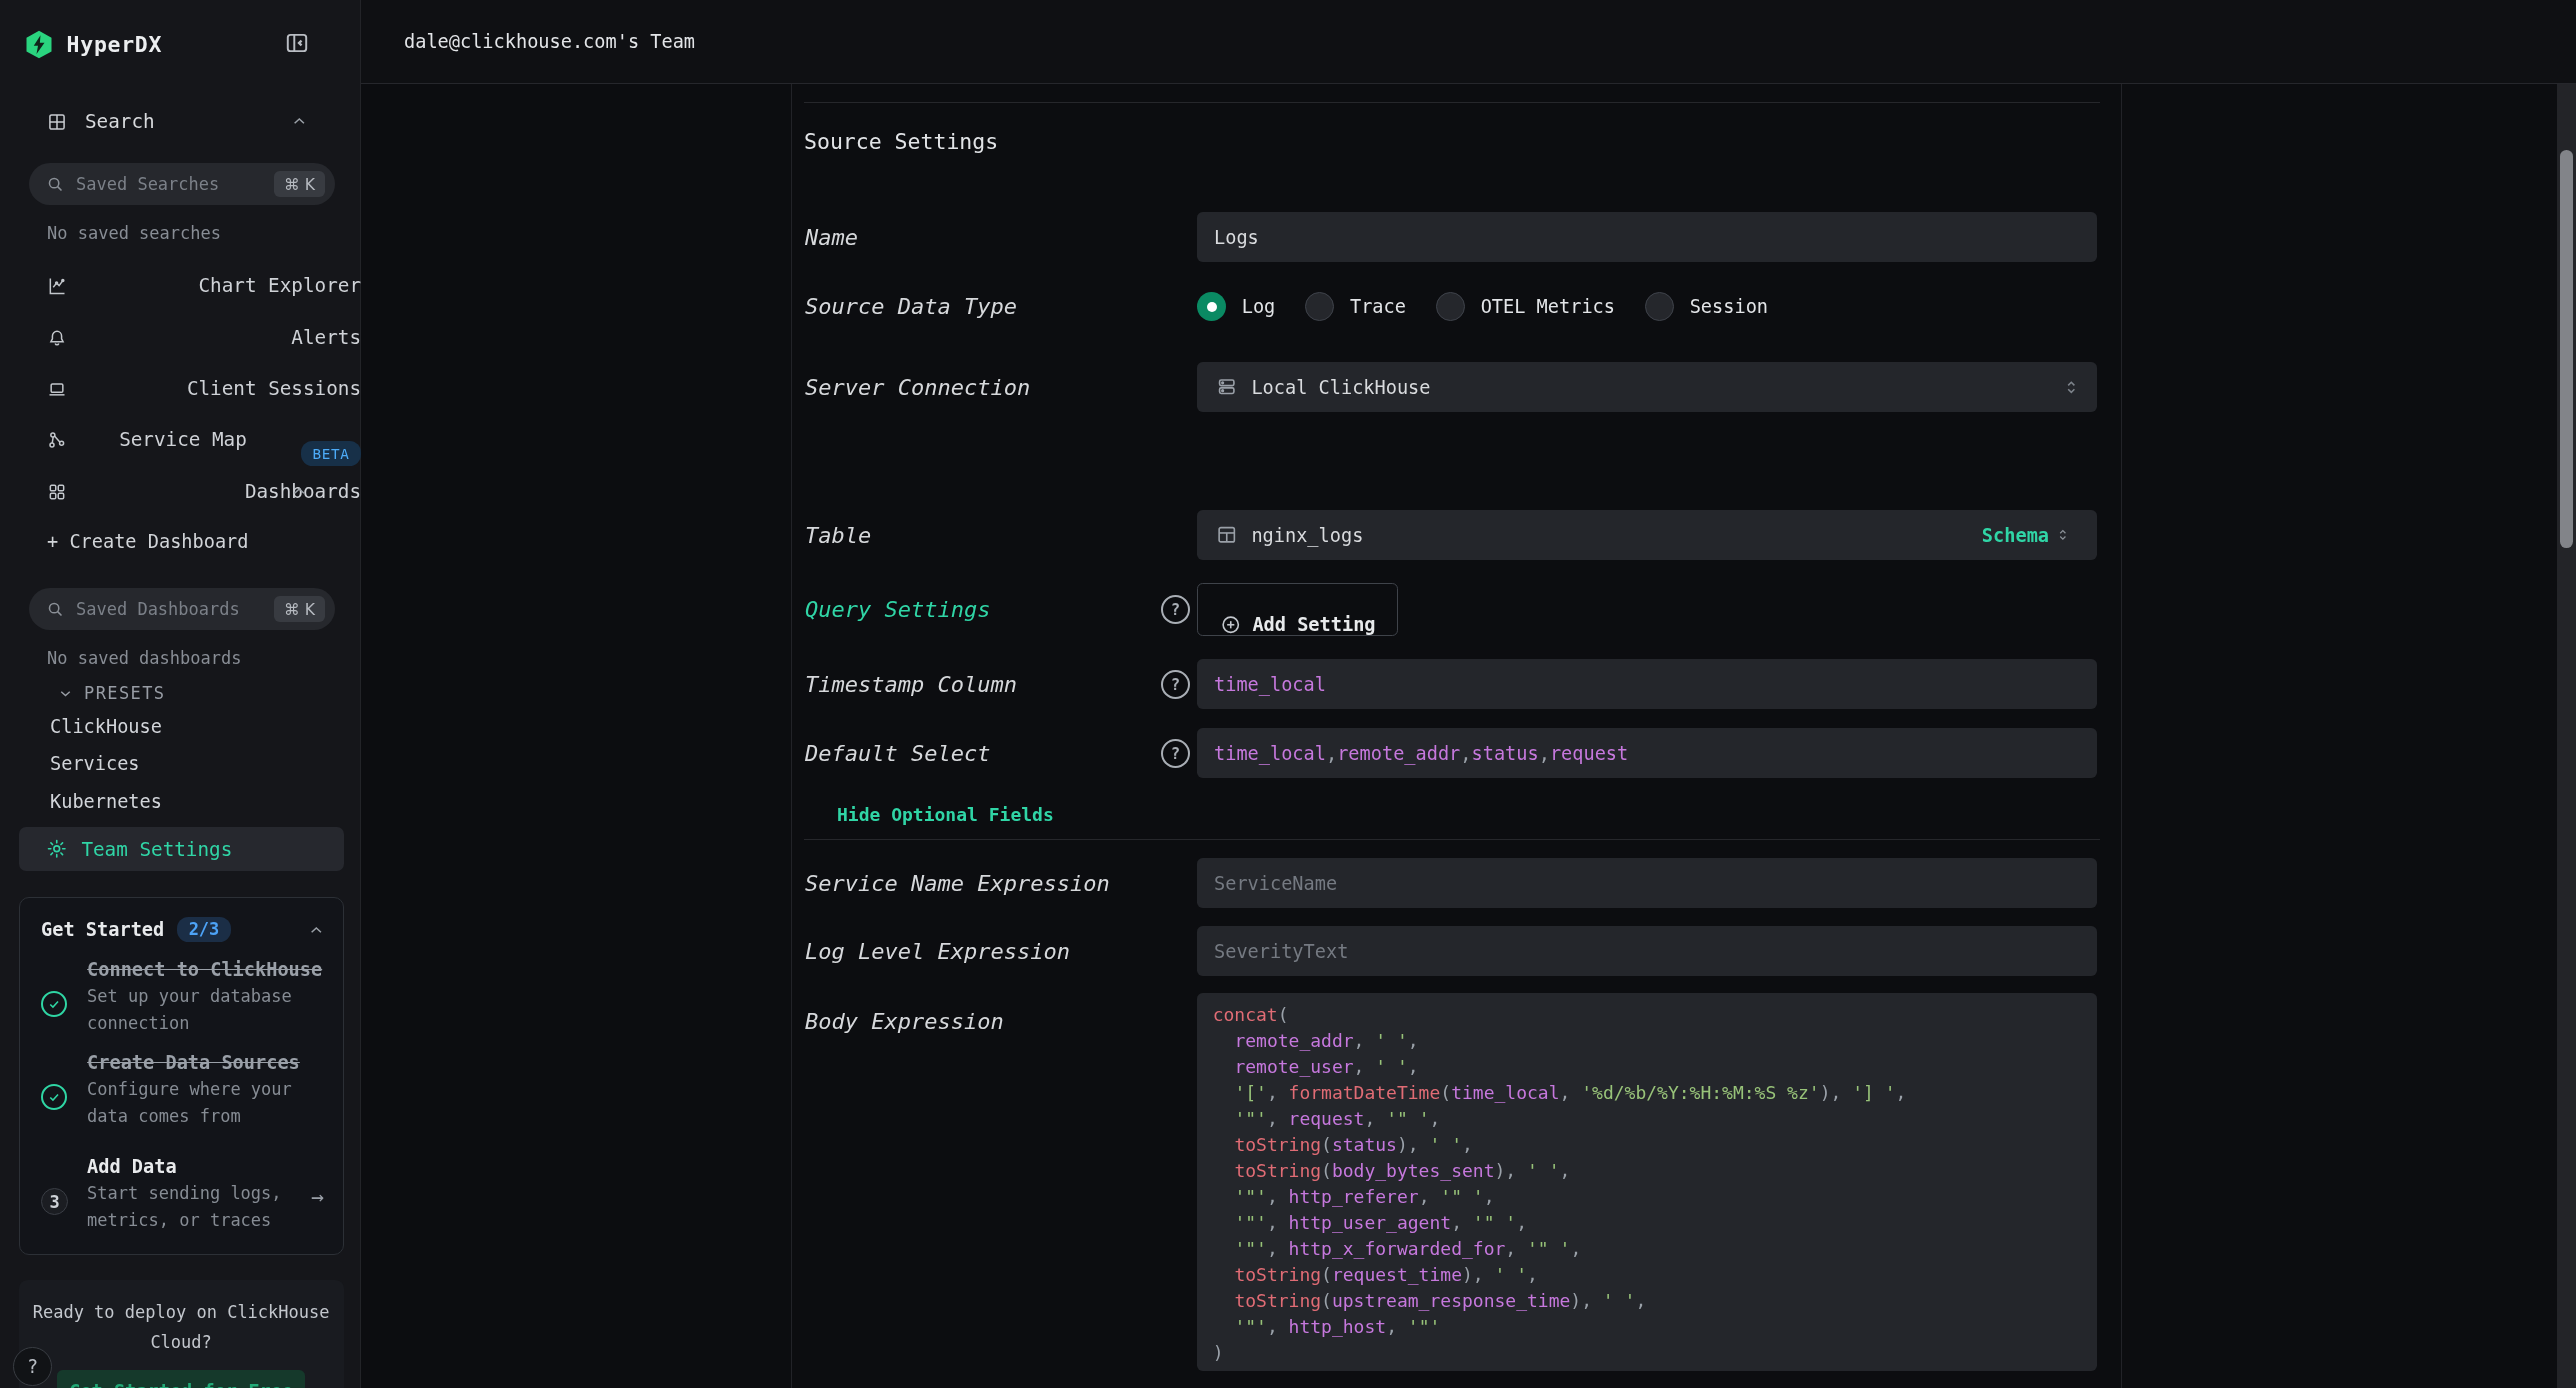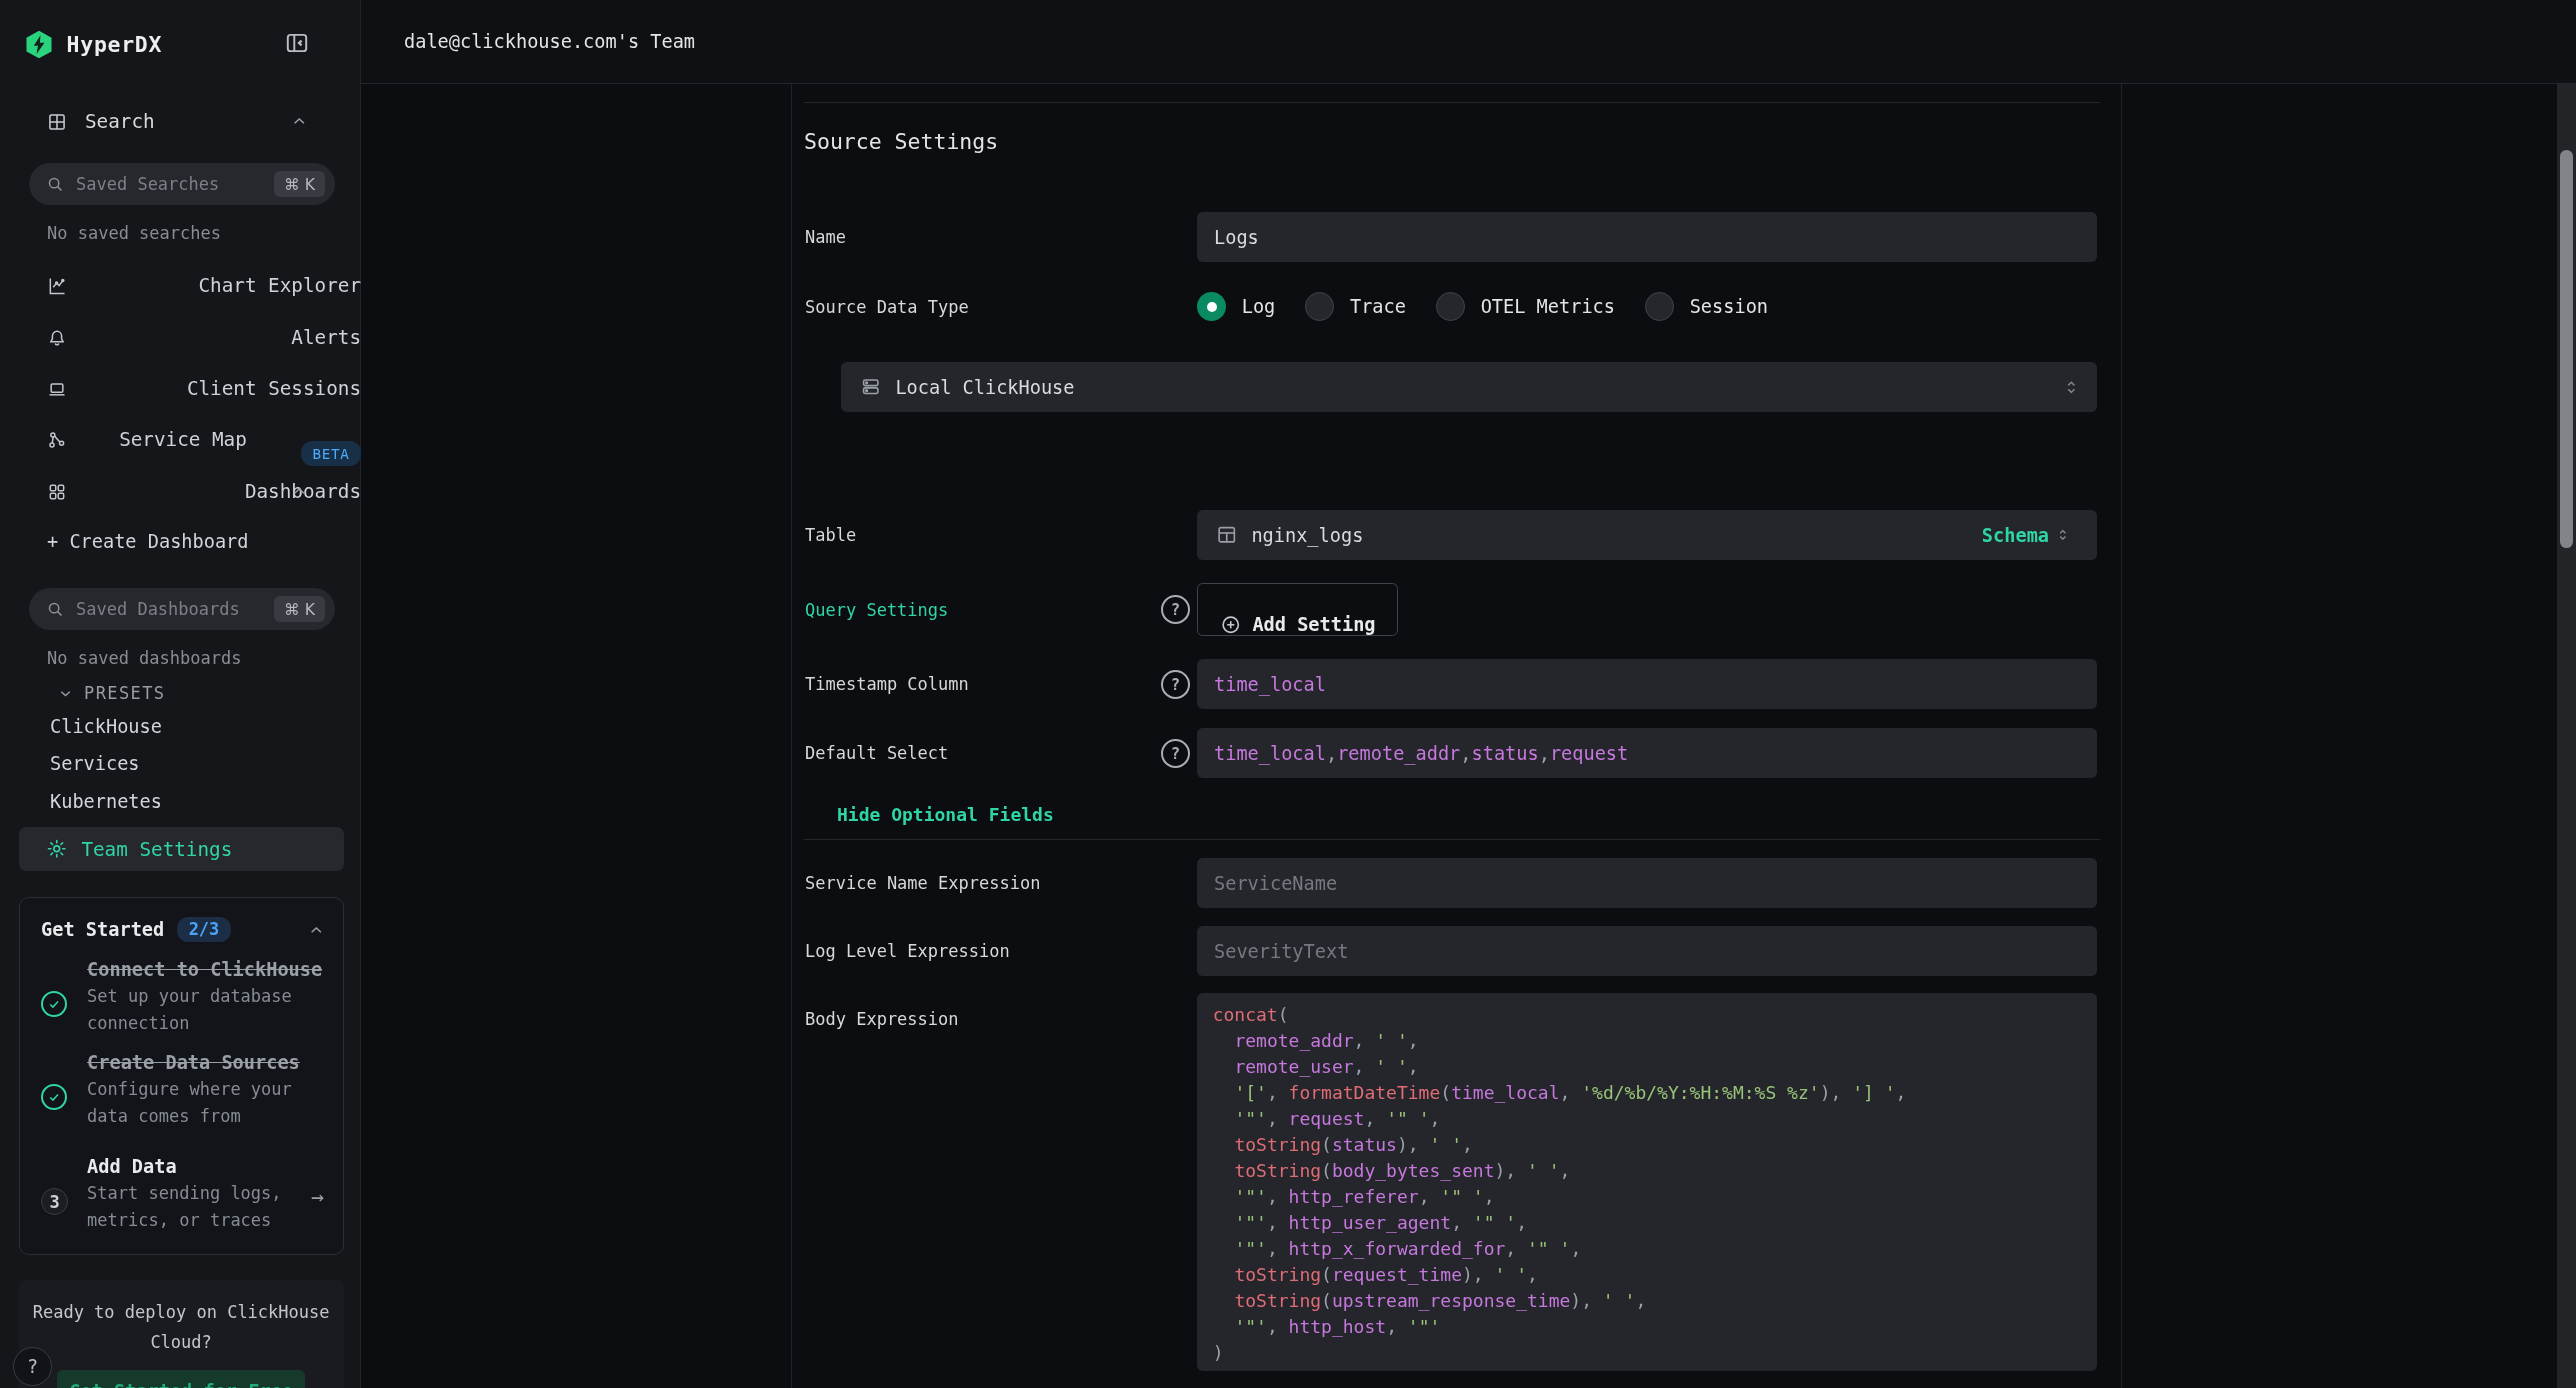--- a/index.html
+++ b/index.html
@@ -108,21 +108,21 @@
 
   
   .content {
     position:absolute; left:791px; top:84px; width:1331px; bottom:0;
     border-left:1.4px solid #222328; border-right:1.4px solid #222328;
   }
   .top-divider { position:absolute; left:12px; right:21.5px; top:18px; height:1.4px; background:#26272b; }
   .page-title { position:absolute; left:12px; top:45px; font-size:21.5px; color:#e2e4e7; }
 
   .form-row { position:absolute; left:13px; right:23.6px; display:flex; align-items:stretch; }
-  .f-label { flex:0 0 356px; font-size:17px; color:#d6d8db; display:flex; align-items:center; }
+  .f-label { flex:0 0 356px; font-size:22px; color:#d6d8db; display:flex; align-items:center;font-style:italic; }
   .f-label.green { color:#30d5a6; }
   .f-help { flex:0 0 36px; display:flex; align-items:center; }
   .help-circle {
     width:29px; height:29px; border:2.1px solid #a9aeb5; border-radius:50%;
     display:flex; align-items:center; justify-content:center;
     font-size:15.7px; font-weight:700; color:#a9aeb5; cursor:pointer;
   }
   .f-control { flex:1; }
 
   .tb, .select {
@@ -419,20 +419,21 @@
           </div>
           <div class="radio-opt">
             <span class="radio-circle"></span>
             <span class="radio-label">Session</span>
           </div>
         </div>
       </div>
   </div>
 
   <div class="form-row" style="top:278px">
+    <div class="f-label">Server Connection</div>
     <div class="f-help"></div>
     <div class="f-control">
       <div class="select">
         <span class="sel-icon">
           <svg width="21.5" height="21.5" viewBox="0 0 24 24" fill="none" stroke="currentColor" stroke-width="1.8">
               <rect x="4" y="4.5" width="16" height="6.2" rx="1.8"></rect>
               <rect x="4" y="13.3" width="16" height="6.2" rx="1.8"></rect>
               <circle cx="7.4" cy="7.6" r="0.9" fill="currentColor"></circle>
               <circle cx="7.4" cy="16.4" r="0.9" fill="currentColor"></circle>
             </svg>

